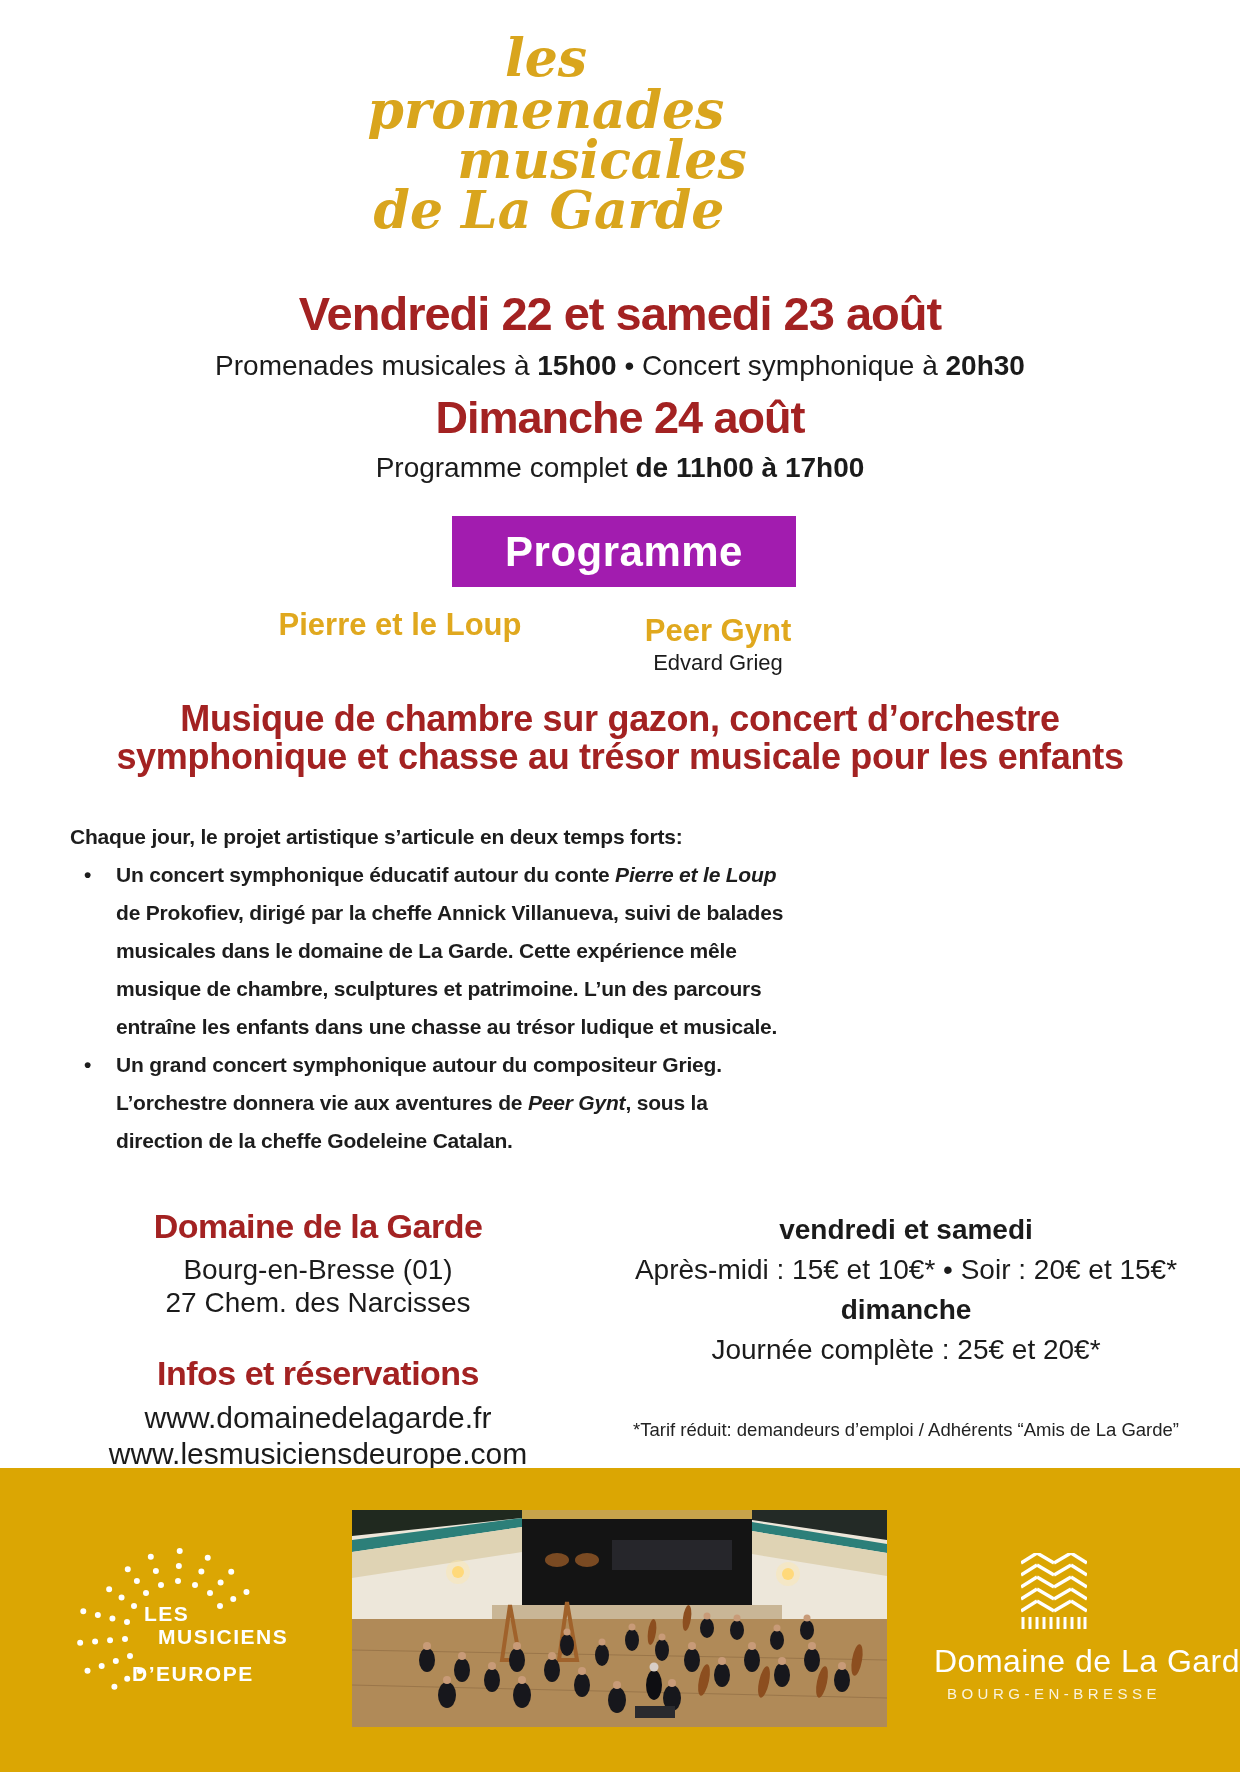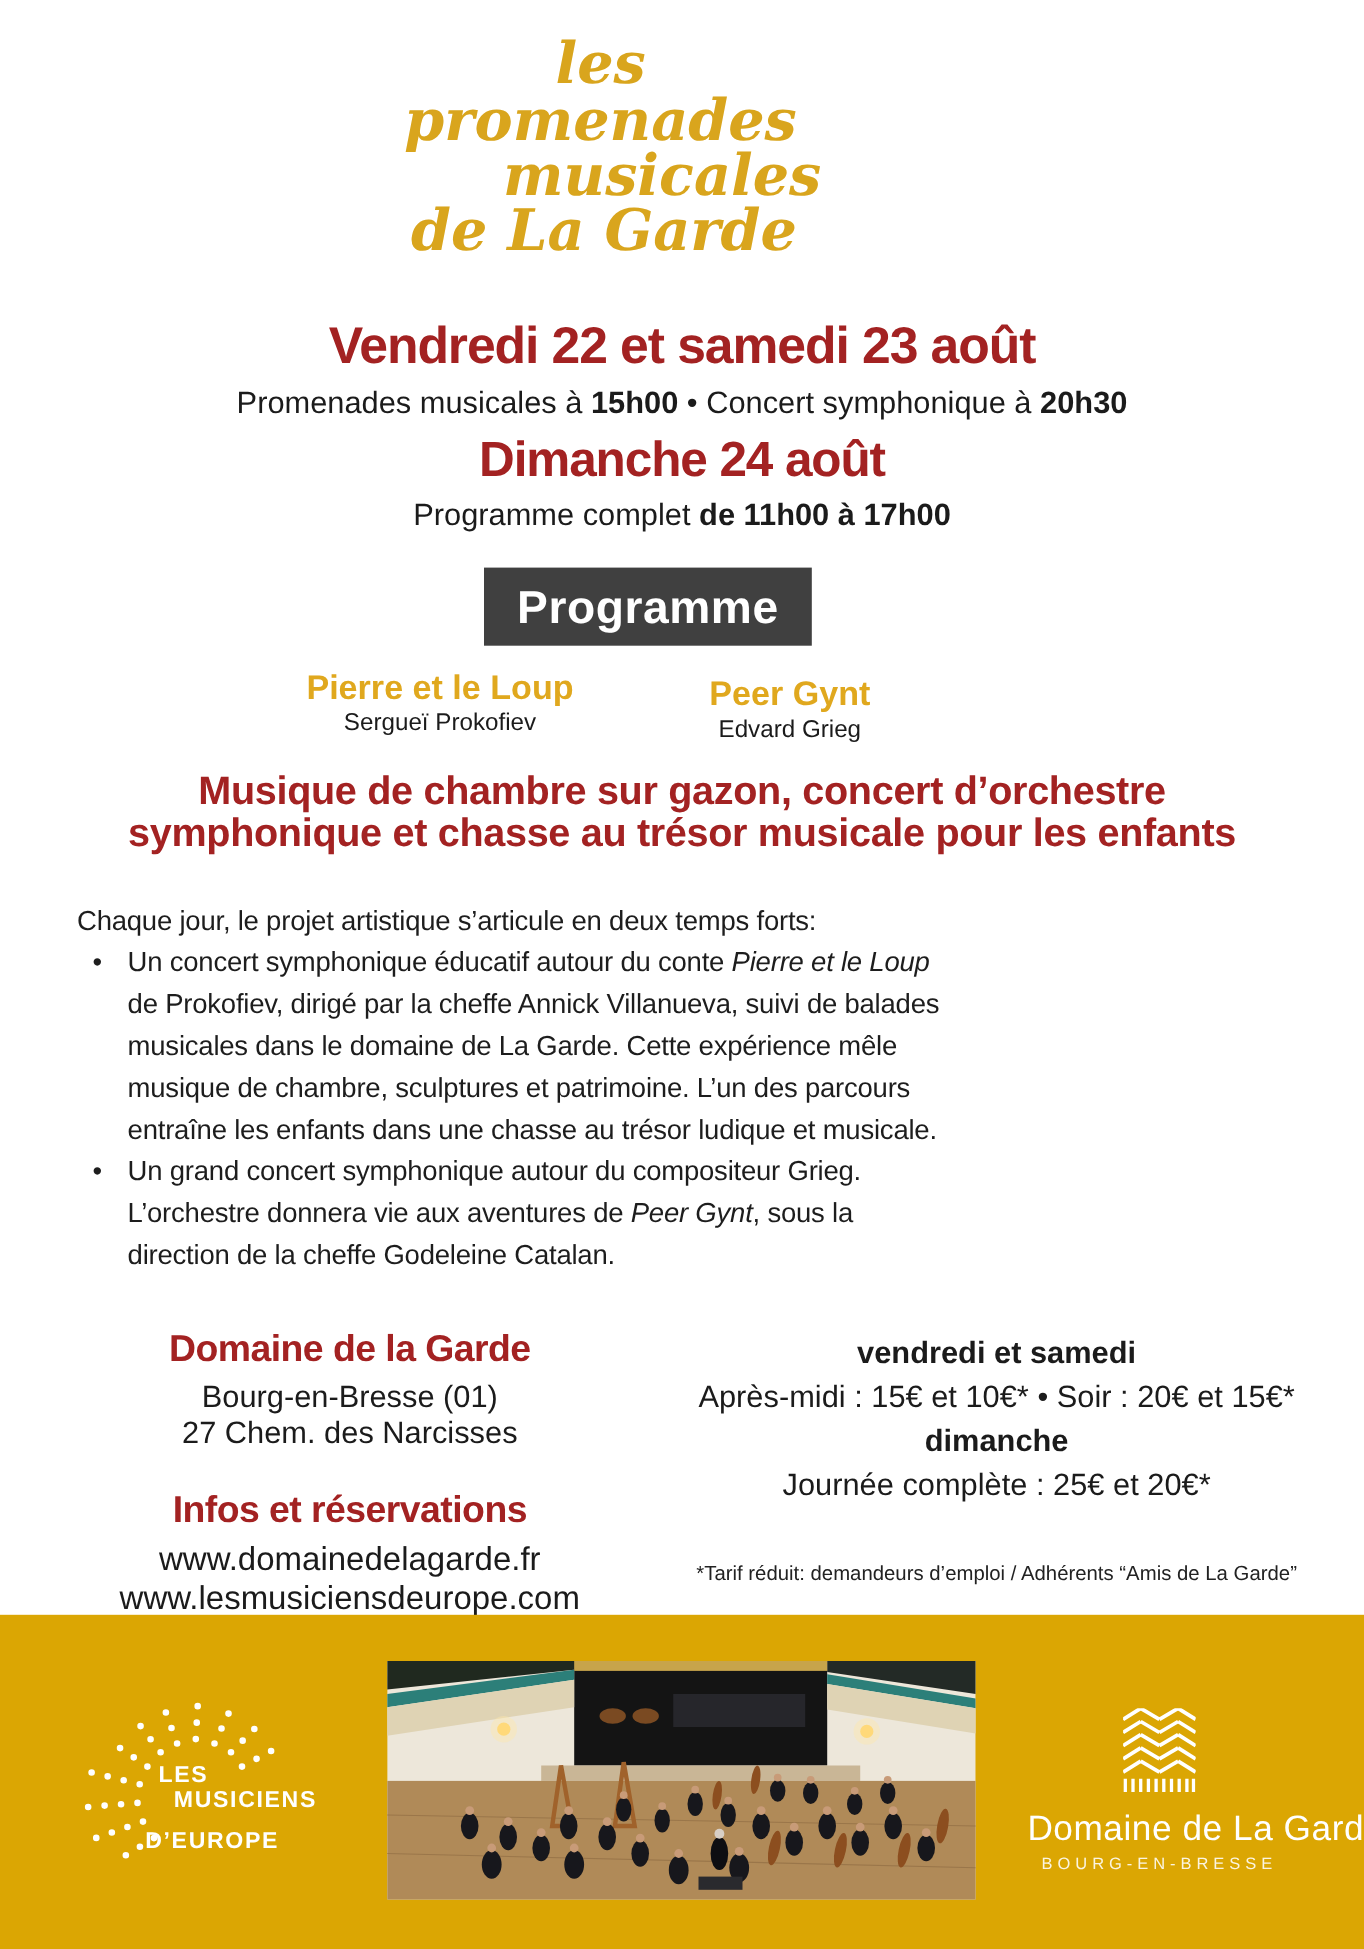--- a/index.html
+++ b/index.html
@@ -19,38 +19,38 @@
   
   .h-red{color:#A32222;font-weight:bold;letter-spacing:-1px;white-space:nowrap;}
   .date1{top:286px;font-size:47px;}
   .date2{top:392px;font-size:45px;}
   .subline{font-size:28px;color:#1b1b1b;white-space:nowrap;}
   .sub1{top:350px;}
   .sub2{top:452px;}
   .subline b{font-weight:bold;}
 
   
-  .banner{left:440px;top:516px;width:298px;height:71px;background:#404040;}
+  .banner{left:452px;top:516px;width:344px;height:71px;background:#a21caf;}
   .banner-label{width:100%;text-align:center;color:#ffffff;font-weight:bold;
                 font-size:42px;line-height:71px;letter-spacing:.5px;}
 
   
   .work{width:340px;text-align:center;}
   .work1{left:230px;top:608px;}
   .work2{left:548px;top:614px;}
   .work-title{color:#E0A81E;font-weight:bold;font-size:31px;line-height:34px;}
   .work-composer{font-size:22px;line-height:30px;color:#1b1b1b;}
 
   
   .tagline{top:700px;color:#A32222;font-weight:bold;font-size:36px;
            line-height:38px;letter-spacing:-.3px;}
 
   
-  .body-block{left:70px;top:818px;width:1115px;font-size:25px;line-height:38px;
-              letter-spacing:-.2px;color:#1d1d1d;}
+  .body-block{left:70px;top:818px;width:1115px;font-size:21px;line-height:38px;
+              letter-spacing:-.2px;color:#1d1d1d;font-weight:bold;}
   .b-line{padding-left:46px;position:relative;white-space:nowrap;}
   .b-intro{padding-left:0;}
   .dot{position:absolute;left:14px;top:0;}
   .it{font-style:italic;}
 
   
   .col{text-align:center;}
   .col-left{left:38px;top:1206px;width:560px;}
   .col-right{left:620px;top:1206px;width:572px;}
   .col-h{color:#A32222;font-weight:bold;font-size:34px;line-height:40px;letter-spacing:-.5px;}
@@ -90,21 +90,20 @@
 <div class="abs ctr subline sub1"><span>Promenades musicales à </span><b>15h00</b><span> • Concert symphonique à </span><b>20h30</b></div>
 <div class="abs ctr h-red date2">Dimanche 24 août</div>
 <div class="abs ctr subline sub2"><span>Programme complet </span><b>de 11h00 à 17h00</b></div>
 
 <div class="abs banner">
   <div class="abs banner-label">Programme</div>
 </div>
 
 <div class="abs work work1">
   <div class="work-title">Pierre et le Loup</div>
-  <div class="work-composer">Sergueï Prokofiev</div>
 </div>
 <div class="abs work work2">
   <div class="work-title">Peer Gynt</div>
   <div class="work-composer">Edvard Grieg</div>
 </div>
 
 <div class="abs ctr tagline">
   <div>Musique de chambre sur gazon, concert d’orchestre</div>
   <div>symphonique et chasse au trésor musicale pour les enfants</div>
 </div>

